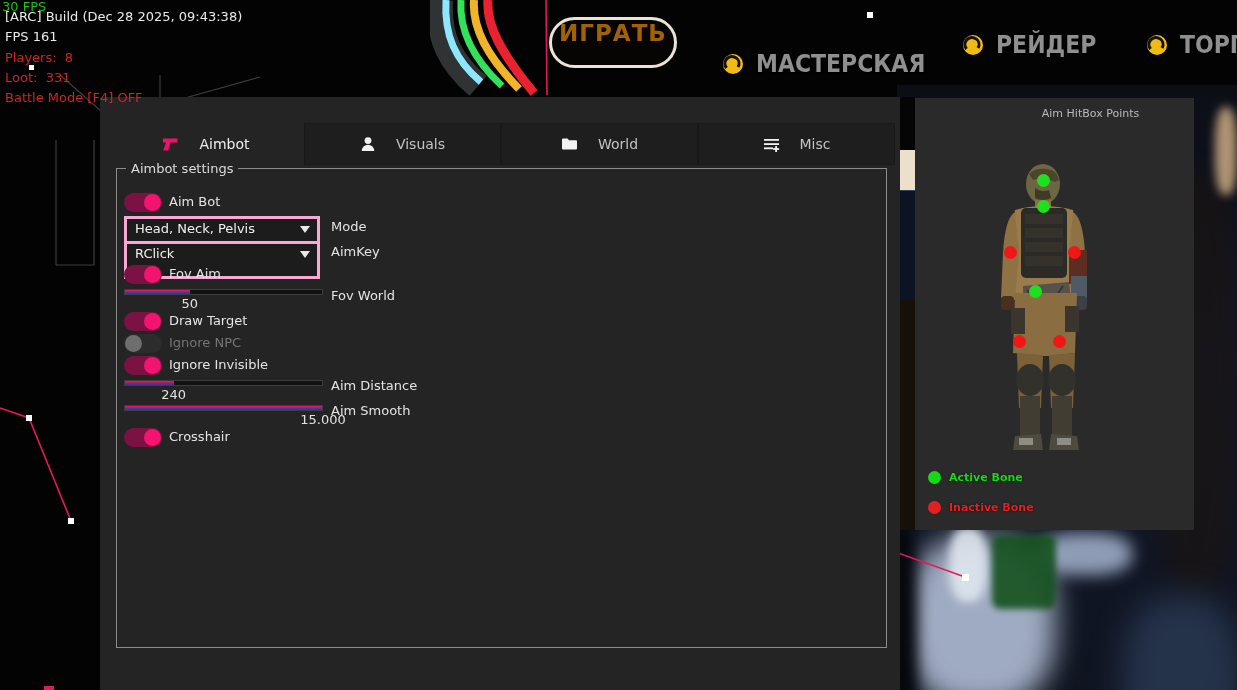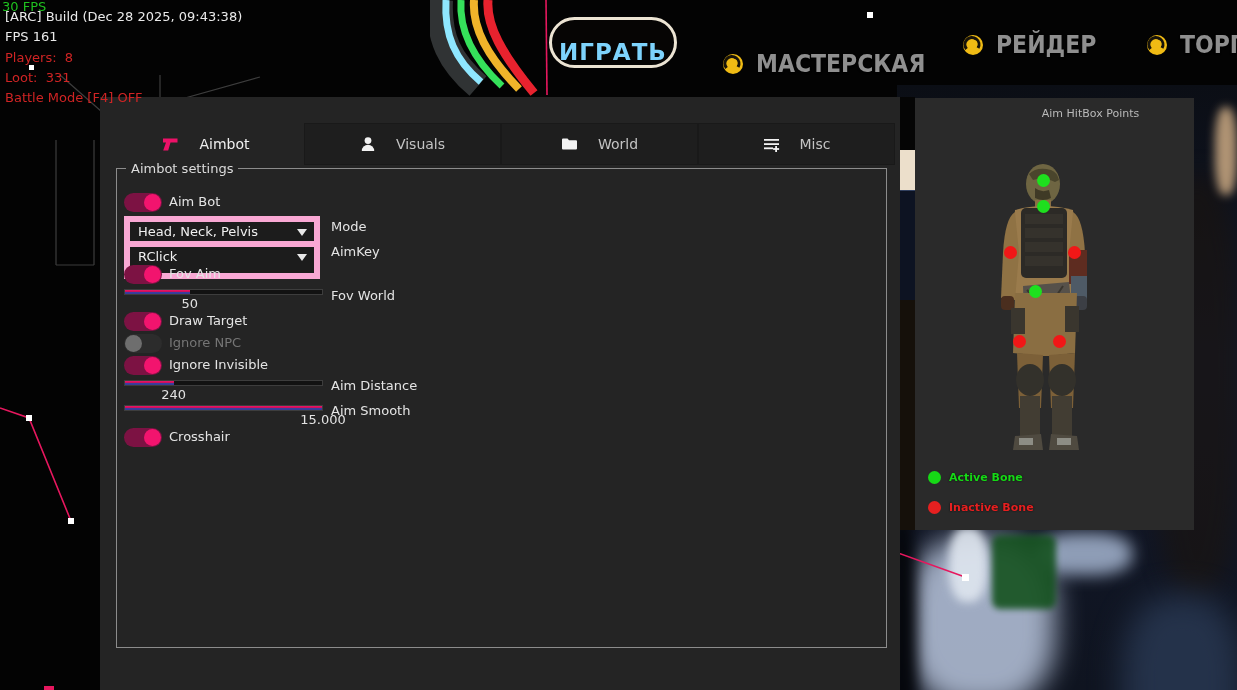--- a/index.html
+++ b/index.html
@@ -34,22 +34,22 @@
   .wsq{background:#fff;}
 
   
   .hud{font-size:13px;white-space:pre;z-index:6;line-height:14px;}
   .hud-green{color:#1fbf1f;}
   .hud-white{color:#eaeaea;}
   .hud-red{color:#cf2424;}
 
   
   #play-btn{left:549px;top:17px;width:122px;height:45px;border:3px solid #ece4d3;border-radius:27px;
-            background:rgba(12,9,6,.45);color:#7dd3fc;font-size:23px;font-weight:bold;letter-spacing:1px;
-            display:flex;align-items:flex-end;justify-content:center;z-index:6;cursor:pointer;}
+            background:rgba(12,9,6,.45);color:#a16207;font-size:23px;font-weight:bold;letter-spacing:1px;
+            display:flex;align-items:flex-start;justify-content:center;z-index:6;cursor:pointer;}
   .nav-item{display:flex;align-items:center;gap:12px;z-index:6;cursor:pointer;}
   .nav-label{font-size:25px;font-weight:bold;color:#8f8f8f;transform:scaleX(.88);transform-origin:left center;
              text-shadow:0 1px 2px #000;white-space:nowrap;}
   .coin{width:22px;height:22px;flex:0 0 22px;}
 
   
   #menu-panel{left:100px;top:97px;width:800px;height:593px;background:#242424;z-index:4;}
   .tab{position:absolute;top:26px;height:42px;width:197px;display:flex;align-items:center;justify-content:center;
        gap:20px;font-size:14px;color:#c3c3c3;background:#1e1e1e;border:1px solid #191919;box-sizing:border-box;cursor:pointer;}
   .tab.active{background:transparent;border:none;color:#efefef;}
@@ -61,21 +61,21 @@
   .ctl-label{position:absolute;font-size:13px;color:#e4e4e4;white-space:nowrap;}
   .ctl-label.muted{color:#757575;}
 
   .toggle{position:absolute;left:7px;width:38px;height:19px;border-radius:10px;cursor:pointer;}
   .toggle .knob{position:absolute;top:1px;width:17px;height:17px;border-radius:50%;}
   .toggle.on{background:#7c1243;}
   .toggle.on .knob{right:1px;background:#f2146e;}
   .toggle.off{background:#2c2c2c;}
   .toggle.off .knob{left:1px;background:#6e6e6e;}
 
-  .select{position:absolute;left:7px;width:196px;height:38px;background:#1c1c1c;border:6px solid #f9a8d4;
+  .select{position:absolute;left:7px;width:196px;height:38px;background:#1c1c1c;border:3px solid #f9a8d4;
           box-sizing:border-box;cursor:pointer;}
   .select .val{position:absolute;left:8px;top:0;line-height:19px;font-size:13px;color:#f0f0f0;white-space:nowrap;}
   .select .arrow{position:absolute;right:7px;top:7px;width:0;height:0;
                  border-left:5px solid transparent;border-right:5px solid transparent;border-top:7px solid #e8e8e8;}
 
   .slider{position:absolute;left:7px;width:199px;height:6px;background:#121212;border:1px solid #3d3d3d;
           box-sizing:border-box;cursor:pointer;}
   .slider .fill{height:100%;background:linear-gradient(180deg,#f01568 0%,#c5105a 46%,#3b3fa0 56%,#343a96 100%);}
   .slider-value{position:absolute;width:100px;text-align:center;font-size:13px;color:#e2e2e2;}
 

